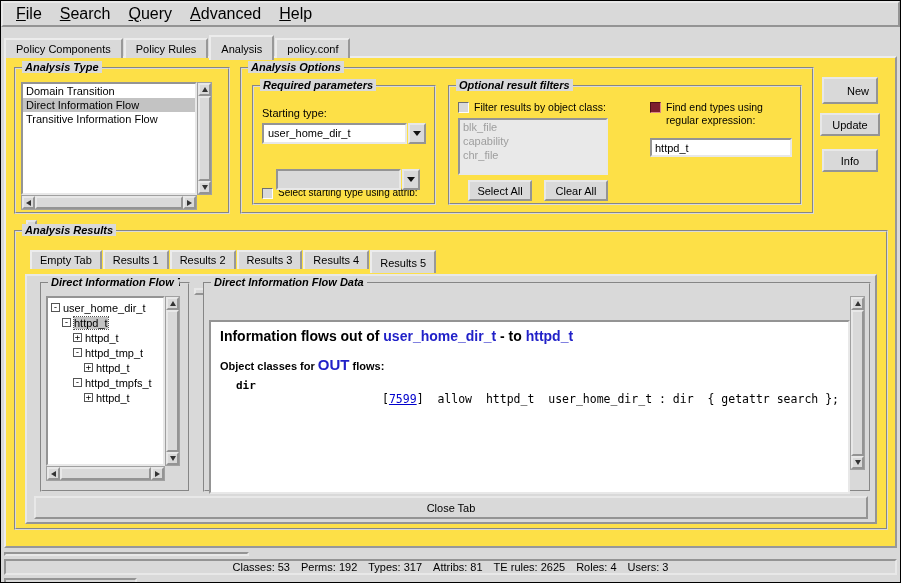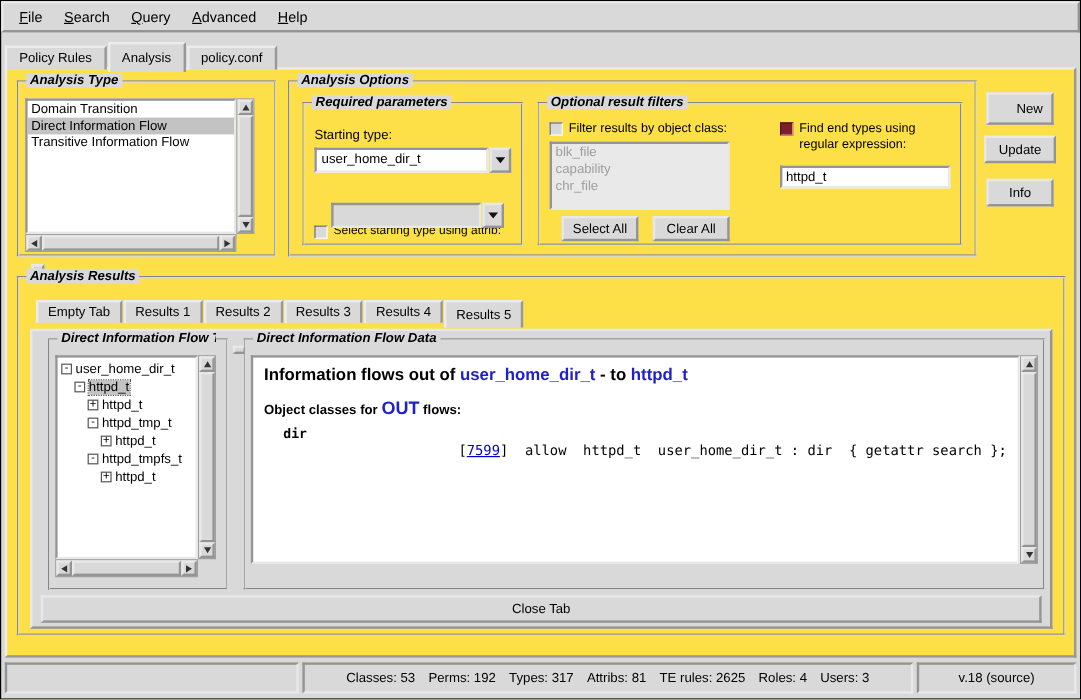--- a/index.html
+++ b/index.html
@@ -7,21 +7,21 @@
   body { font-family:"Liberation Sans","DejaVu Sans",sans-serif; font-size:11px; color:#000; background:#d9d9d9; }
   .window { position:relative; width:901px; height:583px; background:#d9d9d9; border:1px solid #000; overflow:hidden; }
 
   
   .raised { border:2px outset #e8e8e8; background:#d9d9d9; }
   .gframe { position:absolute; border:2px groove #dadada; }
   .glabel { position:absolute; top:-8px; left:6px; background:#d9d9d9; padding:0 3px; font-weight:bold; font-style:italic; font-size:11px; white-space:nowrap; }
 
   
   .menubar { position:absolute; left:0; top:0; width:899px; height:26px; border:2px outset #e8e8e8; background:#d9d9d9; display:flex; align-items:center; padding-left:4px; }
-  .menu-item { display:inline-block; padding:3px 9px; font-size:12px; cursor:default; }
+  .menu-item { display:inline-block; padding:3px 9px; font-size:16px; cursor:default; }
   .menu-item::first-letter { text-decoration:underline; }
 
   
   .tabbar { position:absolute; left:3px; top:32px; height:25px; display:flex; align-items:flex-end; z-index:5; }
   .tab { height:20px; padding:3px 10px 2px; font-size:11px; border:2px outset #ececec; border-bottom:none; margin-right:1px; background:#d9d9d9; white-space:nowrap; }
   .tab.active { height:25px; padding-top:6px; margin-bottom:-2px; z-index:6; }
 
   .main { position:absolute; left:3px; top:55px; width:893px; height:492px; border:2px outset #ececec; background:#fde047; }
 
   
@@ -66,53 +66,54 @@
 
   
   .tree-box { position:absolute; background:#fff; border:2px inset #e8e8e8; overflow:hidden; padding-top:2px; }
   .tree-row { display:flex; align-items:center; height:15px; font-size:11px; white-space:nowrap; }
   .l0{padding-left:3px}.l1{padding-left:14px}.l2{padding-left:25px}.l3{padding-left:36px}
   .tglyph { width:9px; height:9px; flex:none; border:1px solid #555; background:#fff; font:9px/7px "DejaVu Sans Mono",monospace; text-align:center; margin-right:3px; }
   .tglyph.minus::before{content:"-";} .tglyph.plus::before{content:"+";}
   .tlabel.sel { background:#c3c3c3; outline:1px dotted #555; }
 
   
-  .data-box { position:absolute; background:#fff; border:2px inset #e8e8e8; overflow:hidden; padding:6px 9px; }
+  .data-box { position:absolute; background:#fff; border:2px inset #e8e8e8; overflow:hidden; padding:6px 9px;margin-top:24px; }
   .fd-heading { font-size:14px; font-weight:bold; }
   .fd-type { color:#2121c8; }
   .fd-classes { margin-top:12px; font-size:11px; font-weight:bold; }
   .fd-out { color:#2121c8; font-size:15px; }
   .fd-dir { margin-top:6px; margin-left:16px; font:bold 11px "DejaVu Sans Mono","Liberation Mono",monospace; }
   .fd-rule { margin-left:30px; font:11.5px "DejaVu Sans Mono","Liberation Mono",monospace; white-space:pre;text-align:right; }
   .fd-link { color:#0000cd; text-decoration:underline; }
 
   .sash { position:absolute; width:11px; height:7px; background:#d9d9d9; border:2px outset #e8e8e8; }
 
   
-  .statusbar { position:absolute; left:3px; top:551px; width:893px; height:26px; display:flex; gap:3px; align-items:stretch; }
+  .statusbar { position:absolute; left:3px; top:551px; width:893px; height:26px; display:flex; gap:3px; align-items:stretch;flex-direction:column; }
   .sseg { border:2px inset #e8e8e8; display:flex; align-items:center; justify-content:center; font-size:11px; }
   .sseg.left { width:245px; }
   .sseg.mid { flex:1; gap:11px; }
   .sseg.right { width:133px; }
   .lbl { position:absolute; font-size:11px; white-space:nowrap; }
 </style>
 </head>
 <body>
 
 <div class="window">
 
   <div class="menubar">
     <span class="menu-item">File</span>
     <span class="menu-item">Search</span>
     <span class="menu-item">Query</span>
     <span class="menu-item">Advanced</span>
     <span class="menu-item">Help</span>
   </div>
 
   <div class="tabbar">
+    <div class="tab">Policy Components</div>
     <div class="tab">Policy Rules</div>
     <div class="tab active">Analysis</div>
     <div class="tab">policy.conf</div>
   </div>
 
   <div class="main">
 
     <div class="gframe" style="left:8px; top:9px; width:216px; height:147px;">
       <span class="glabel">Analysis Type</span>
       <div class="lb" style="left:5px; top:13px; width:176px; height:113px;">

